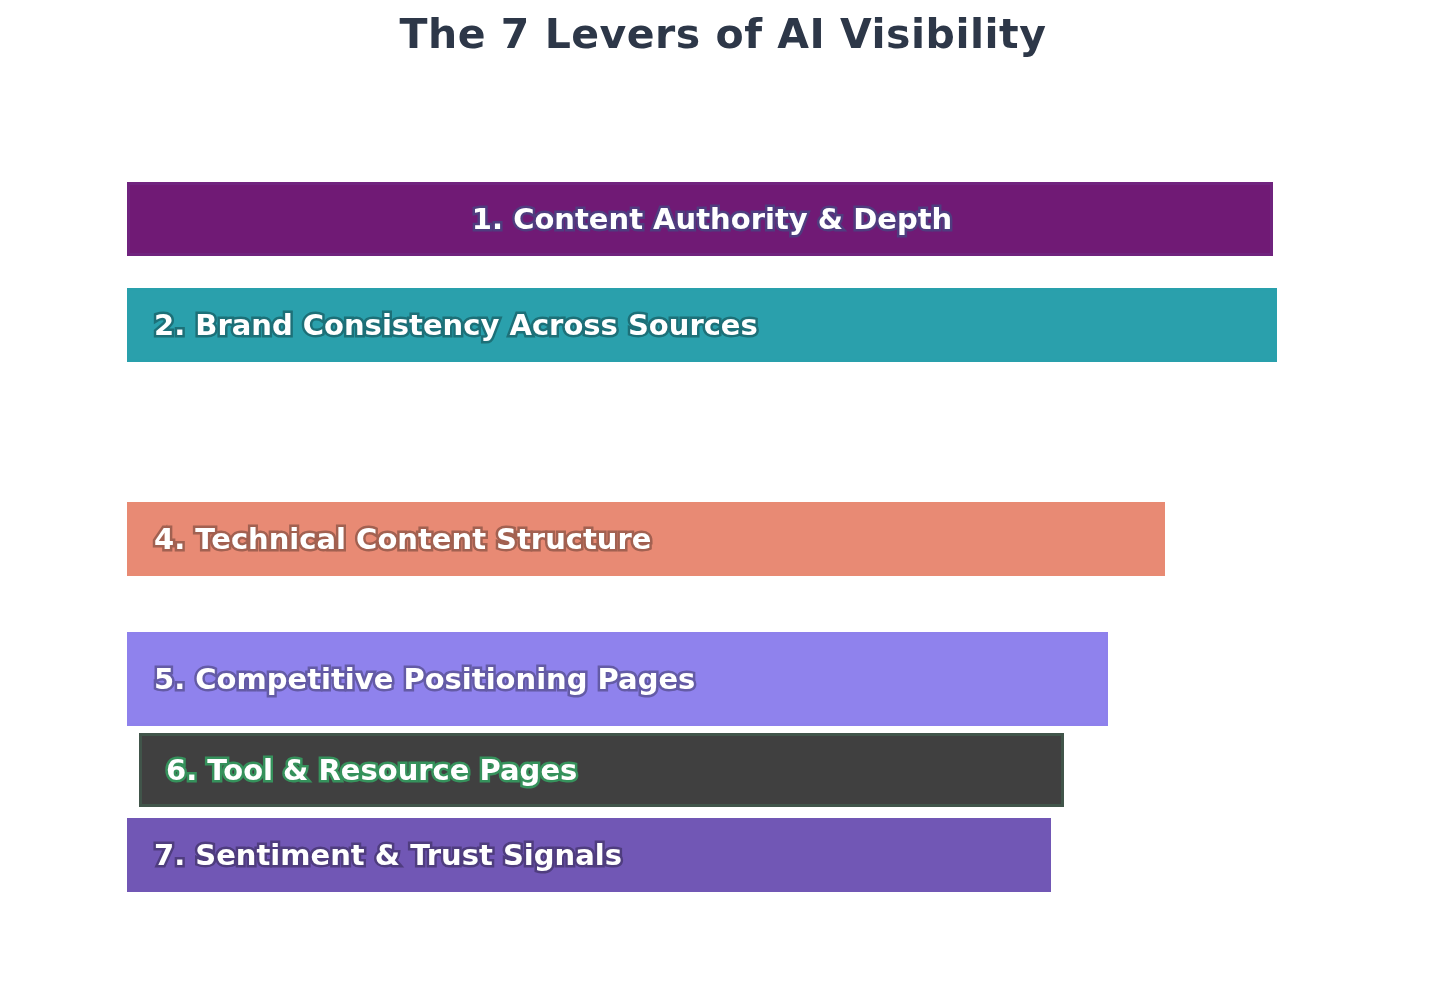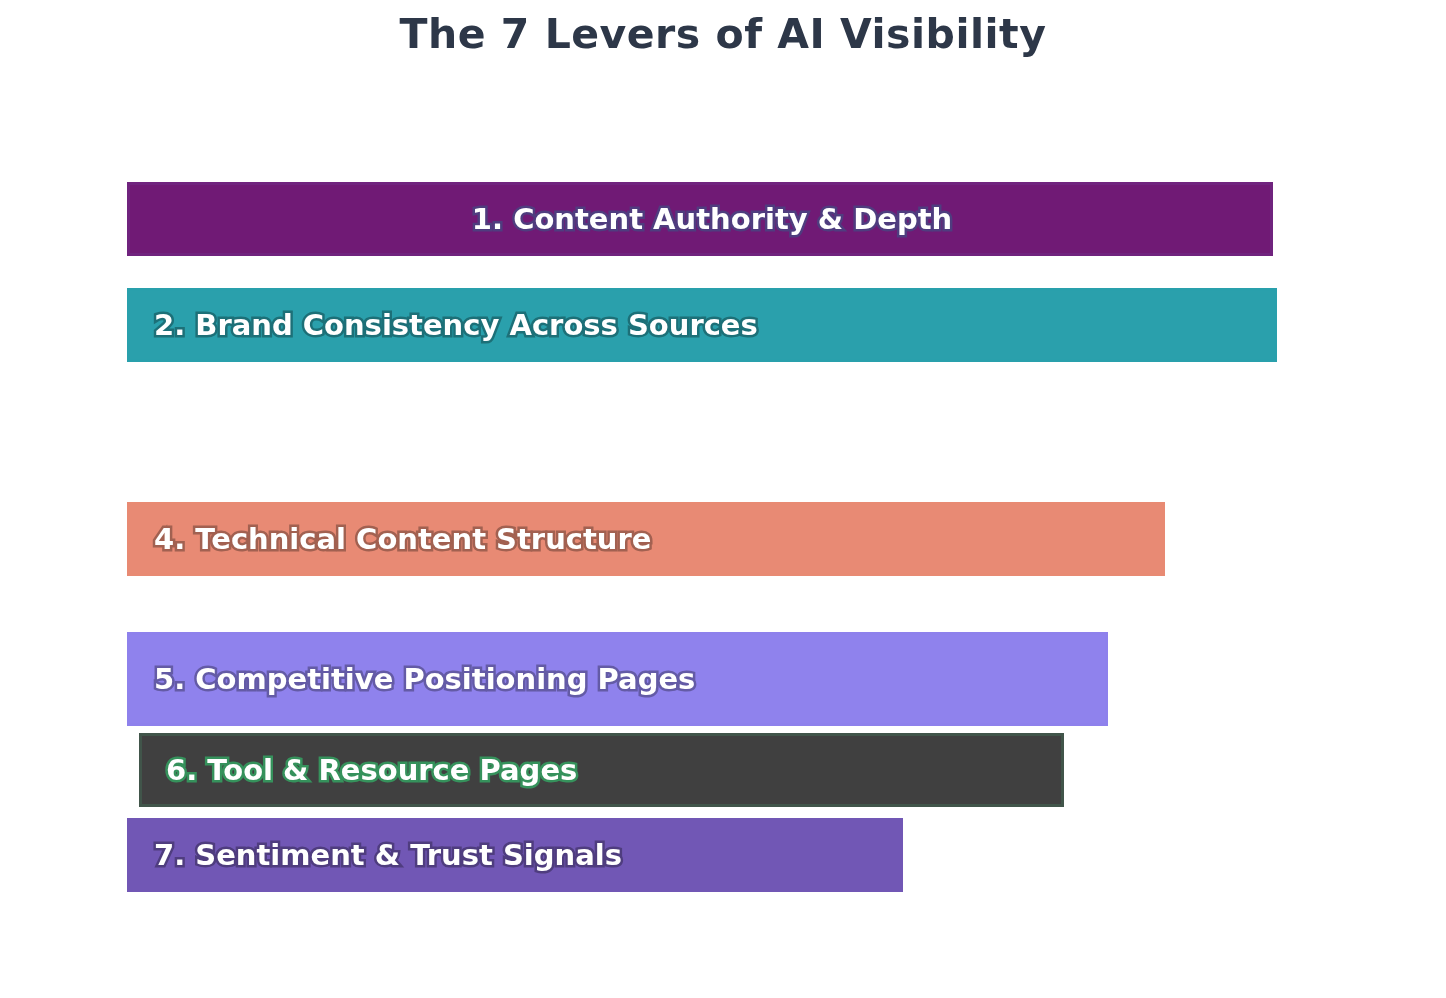--- a/index.html
+++ b/index.html
@@ -65,17 +65,17 @@
   </div>
       <div class="bar" style="left: 127px; top: 502px; width: 1038px; height: 74px; background: rgb(232, 138, 116); border-color: rgba(232, 138, 116, 0.15);">
     <span class="bar-label" style="-webkit-text-stroke: 5px rgb(162, 97, 81); text-shadow: rgb(162, 97, 81) 0px 0px 1px;">4. Technical Content Structure</span>
   </div>
       <div class="bar" style="left: 127px; top: 606px; width: 981px; height: 94px; background: rgb(143, 130, 237); border-color: rgba(143, 130, 237, 0.15); margin-top: 26px;">
     <span class="bar-label" style="-webkit-text-stroke: 5px rgb(100, 91, 166); text-shadow: rgb(100, 91, 166) 0px 0px 1px;">5. Competitive Positioning Pages</span>
   </div>
       <div class="bar" style="left: 139px; top: 712px; width: 925px; height: 74px; background: #404040; border-color: rgba(77, 209, 132, 0.15); margin-top: 21px;">
     <span class="bar-label" style="-webkit-text-stroke: 5px rgb(54, 146, 92); text-shadow: rgb(54, 146, 92) 0px 0px 1px;">6. Tool &amp; Resource Pages</span>
   </div>
-      <div class="bar" style="left: 127px; top: 818px; width: 776px; height: 74px; background: rgb(113, 87, 181); border-color: rgba(113, 87, 181, 0.15);">
+      <div class="bar" style="left: 127px; top: 818px; width: 924px; height: 74px; background: rgb(113, 87, 181); border-color: rgba(113, 87, 181, 0.15);">
     <span class="bar-label" style="-webkit-text-stroke: 5px rgb(79, 61, 127); text-shadow: rgb(79, 61, 127) 0px 0px 1px;">7. Sentiment &amp; Trust Signals</span>
   </div>
     </div>
 </div>
 
 </body></html>

